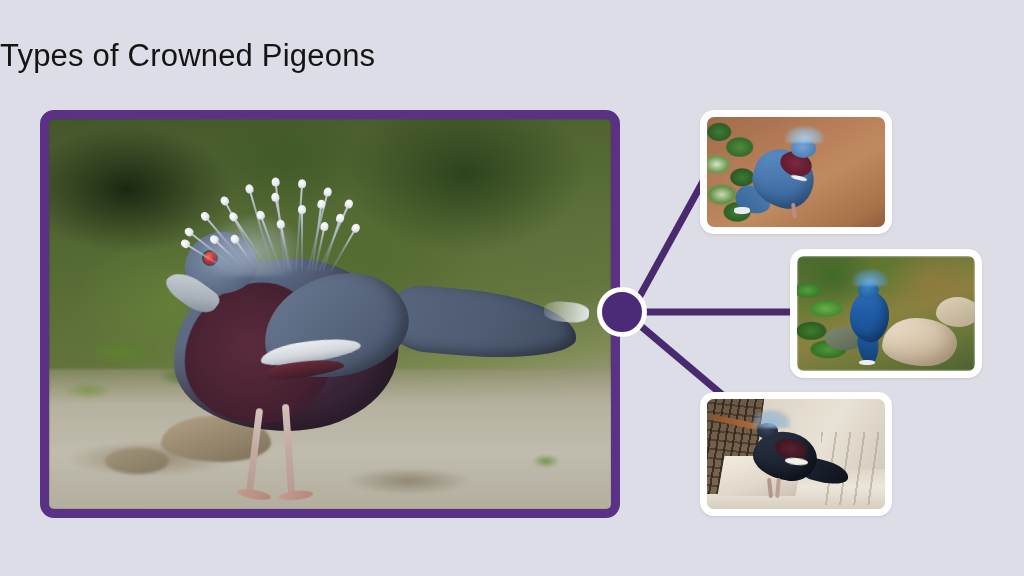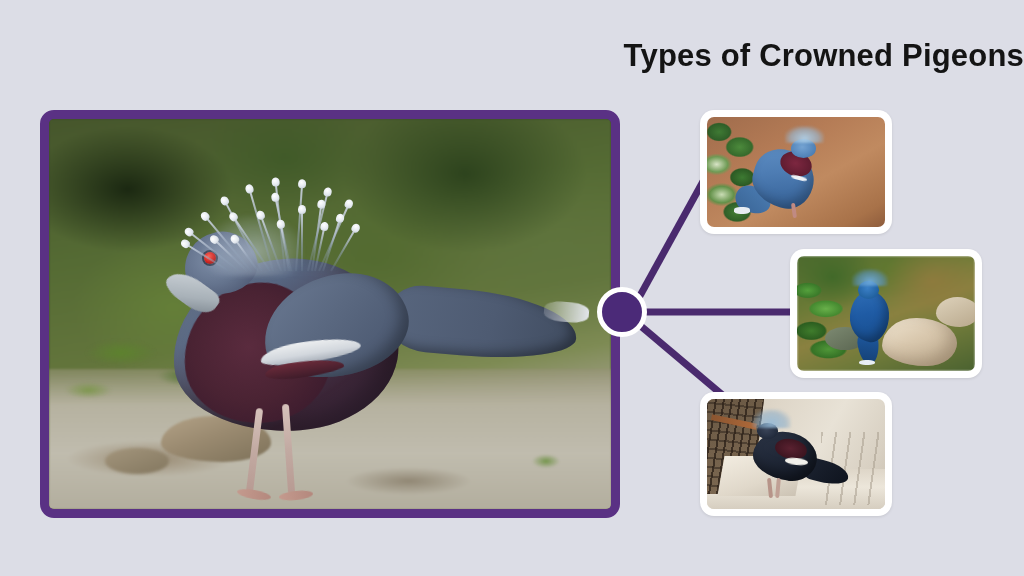--- a/index.html
+++ b/index.html
@@ -14,23 +14,23 @@
     overflow: hidden;
     position: relative;
   }
 
   
   #page-title {
     position: absolute;
     left: 0;
     top: 38px;
     width: 1024px;
-    text-align: right;
+    text-align: left;
     font-size: 31px;
-    font-weight: bold;
+    font-weight: normal;
     color: #141414;
     letter-spacing: 0.2px;
   }
 
   
   #main-photo-frame {
     position: absolute;
     left: 40px;
     top: 110px;
     width: 580px;

